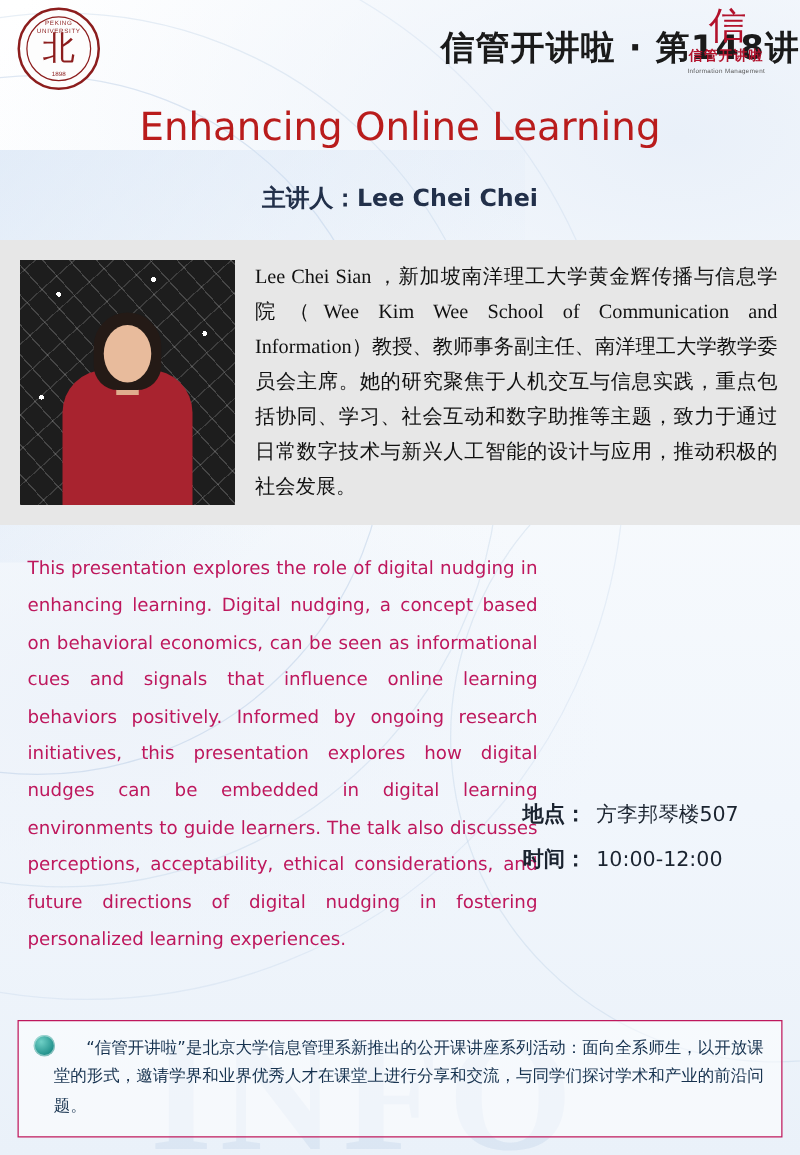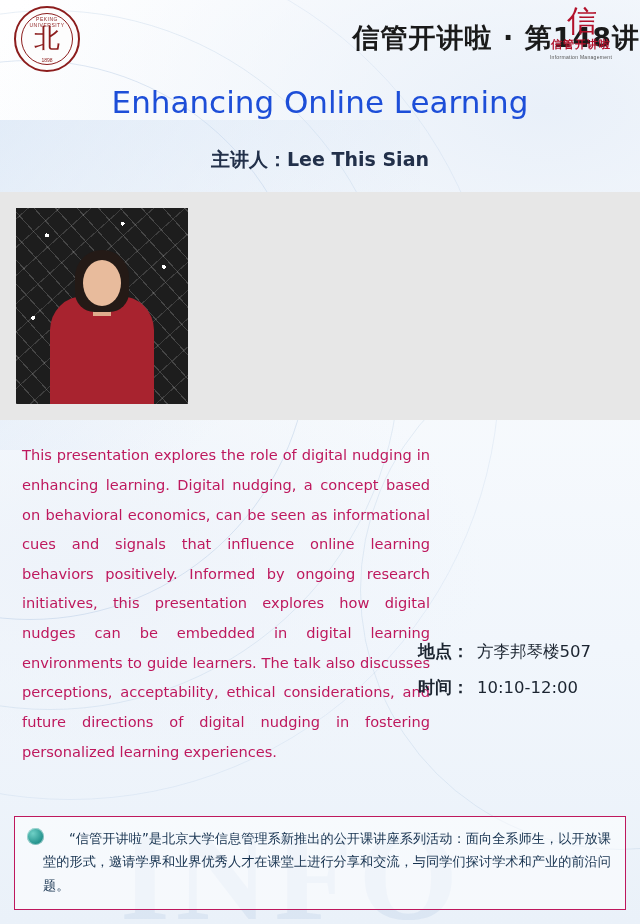--- a/index.html
+++ b/index.html
@@ -123,21 +123,21 @@
     letter-spacing: 0.3px;
     margin-top: 2px;
   }
 
   
   .talk-title {
     text-align: center;
     font-family: "DejaVu Sans", sans-serif;
     font-size: 31px;
     line-height: 1.32;
-    color: #1d4ed8;
+    color: #b91c1c;
     margin: 6px 40px 0;
     font-weight: 400;
   }
   .speaker-block {
     text-align: center;
     margin-top: 22px;
     font-family: "DejaVu Sans", sans-serif;
     font-size: 19px;
     font-weight: 700;
     color: #22304a;
@@ -299,46 +299,47 @@
       <div class="cn">信管开讲啦</div>
       <div class="en">Information Management</div>
     </div>
   </div>
 
   <div class="talk-title">
     <div>Enhancing Online Learning</div>
   </div>
 
   <div class="speaker-block">
-    <div>主讲人：Lee This Sian</div>
+    <div>主讲人：Lee Chei Chei</div>
   </div>
 
   <div class="bio">
     <div class="portrait">
       <div class="doodle"></div>
       <div class="figure">
         <div class="body"></div>
         <div class="neck"></div>
         <div class="hair"></div>
         <div class="face"></div>
       </div>
     </div>
+    <div class="bio-text">Lee Chei Sian ，新加坡南洋理工大学黄金辉传播与信息学院（Wee Kim Wee School of Communication and Information）教授、教师事务副主任、南洋理工大学教学委员会主席。她的研究聚焦于人机交互与信息实践，重点包括协同、学习、社会互动和数字助推等主题，致力于通过日常数字技术与新兴人工智能的设计与应用，推动积极的社会发展。</div>
   </div>
 
   <div class="abstract">This presentation explores the role of digital nudging in enhancing learning. Digital nudging, a concept based on behavioral economics, can be seen as informational cues and signals that influence online learning behaviors positively. Informed by ongoing research initiatives, this presentation explores how digital nudges can be embedded in digital learning environments to guide learners. The talk also discusses perceptions, acceptability, ethical considerations, and future directions of digital nudging in fostering personalized learning experiences.</div>
 
 </div>
 
 <div class="logistics">
   <div class="log-row">
     <span class="log-label">地点：</span>
     <span class="log-value">方李邦琴楼507</span>
   </div>
   <div class="log-row">
     <span class="log-label">时间：</span>
-    <span class="log-value">10:10-12:00</span>
+    <span class="log-value">10:00-12:00</span>
   </div>
 </div>
 
 <div class="footer">
   <div class="footer-icon"></div>
   <div class="footer-text">“信管开讲啦”是北京大学信息管理系新推出的公开课讲座系列活动：面向全系师生，以开放课堂的形式，邀请学界和业界优秀人才在课堂上进行分享和交流，与同学们探讨学术和产业的前沿问题。</div>
 </div>
 
 </body></html>

